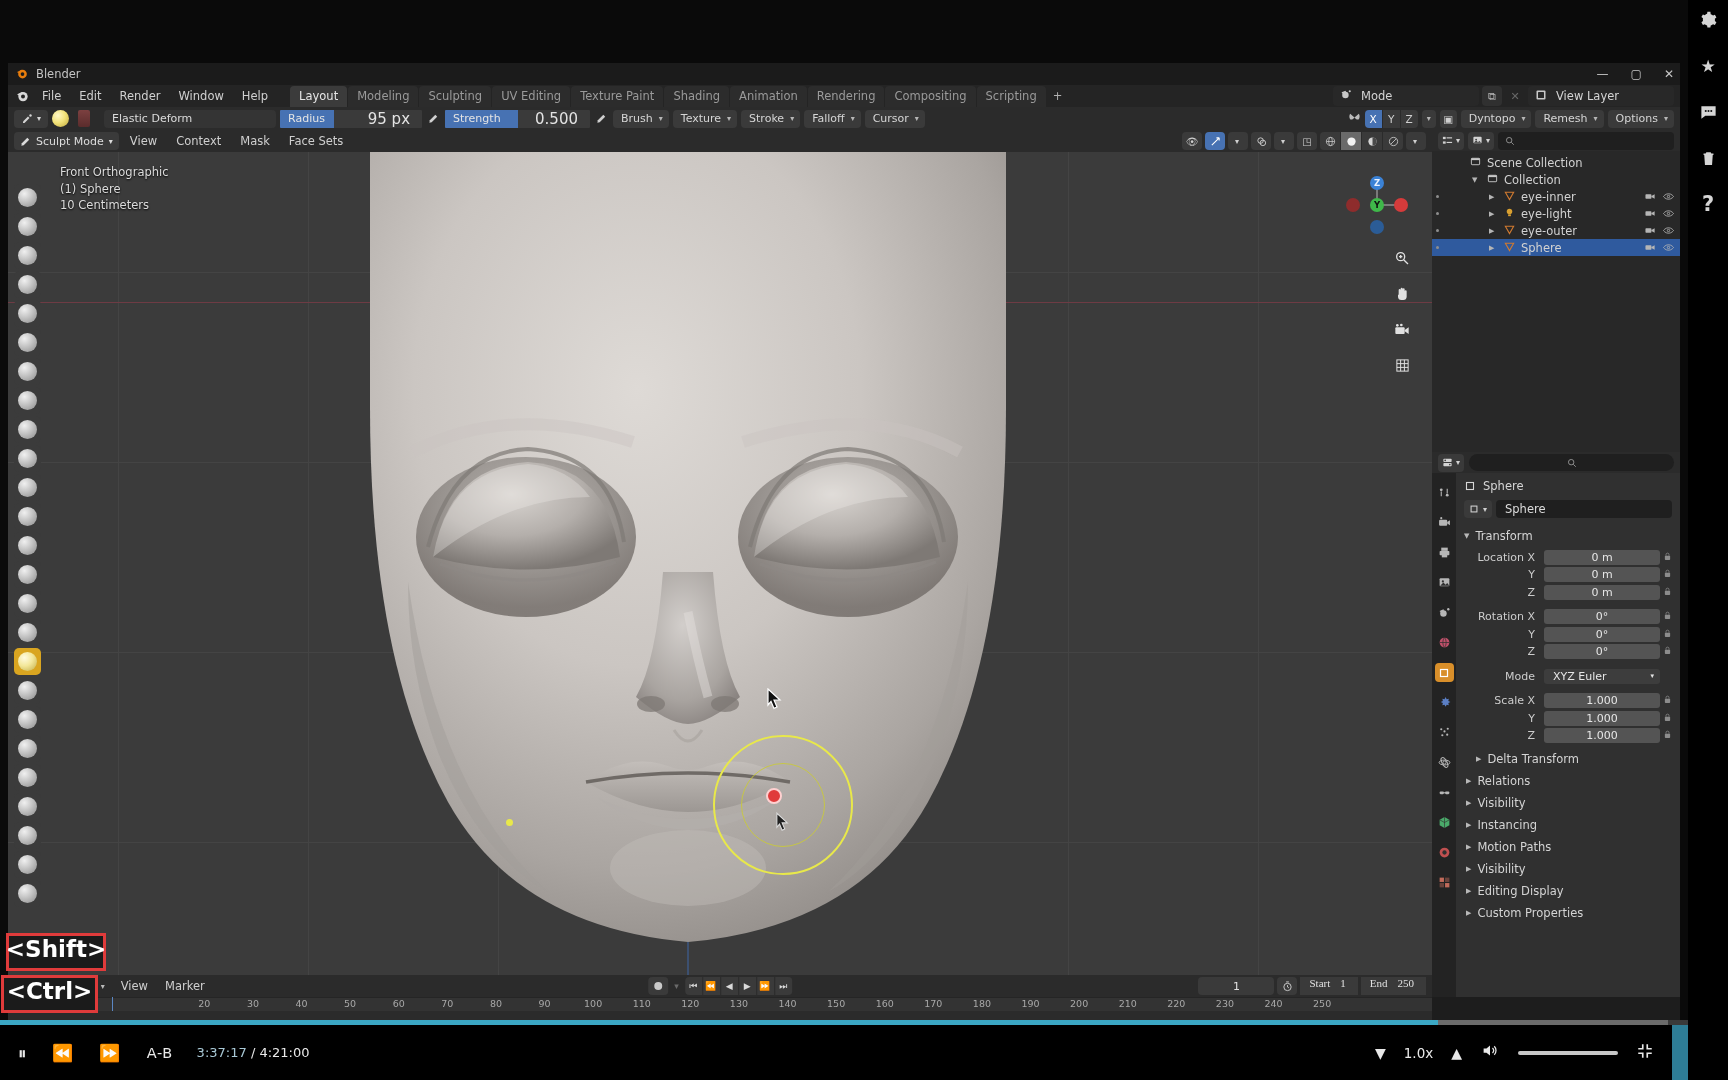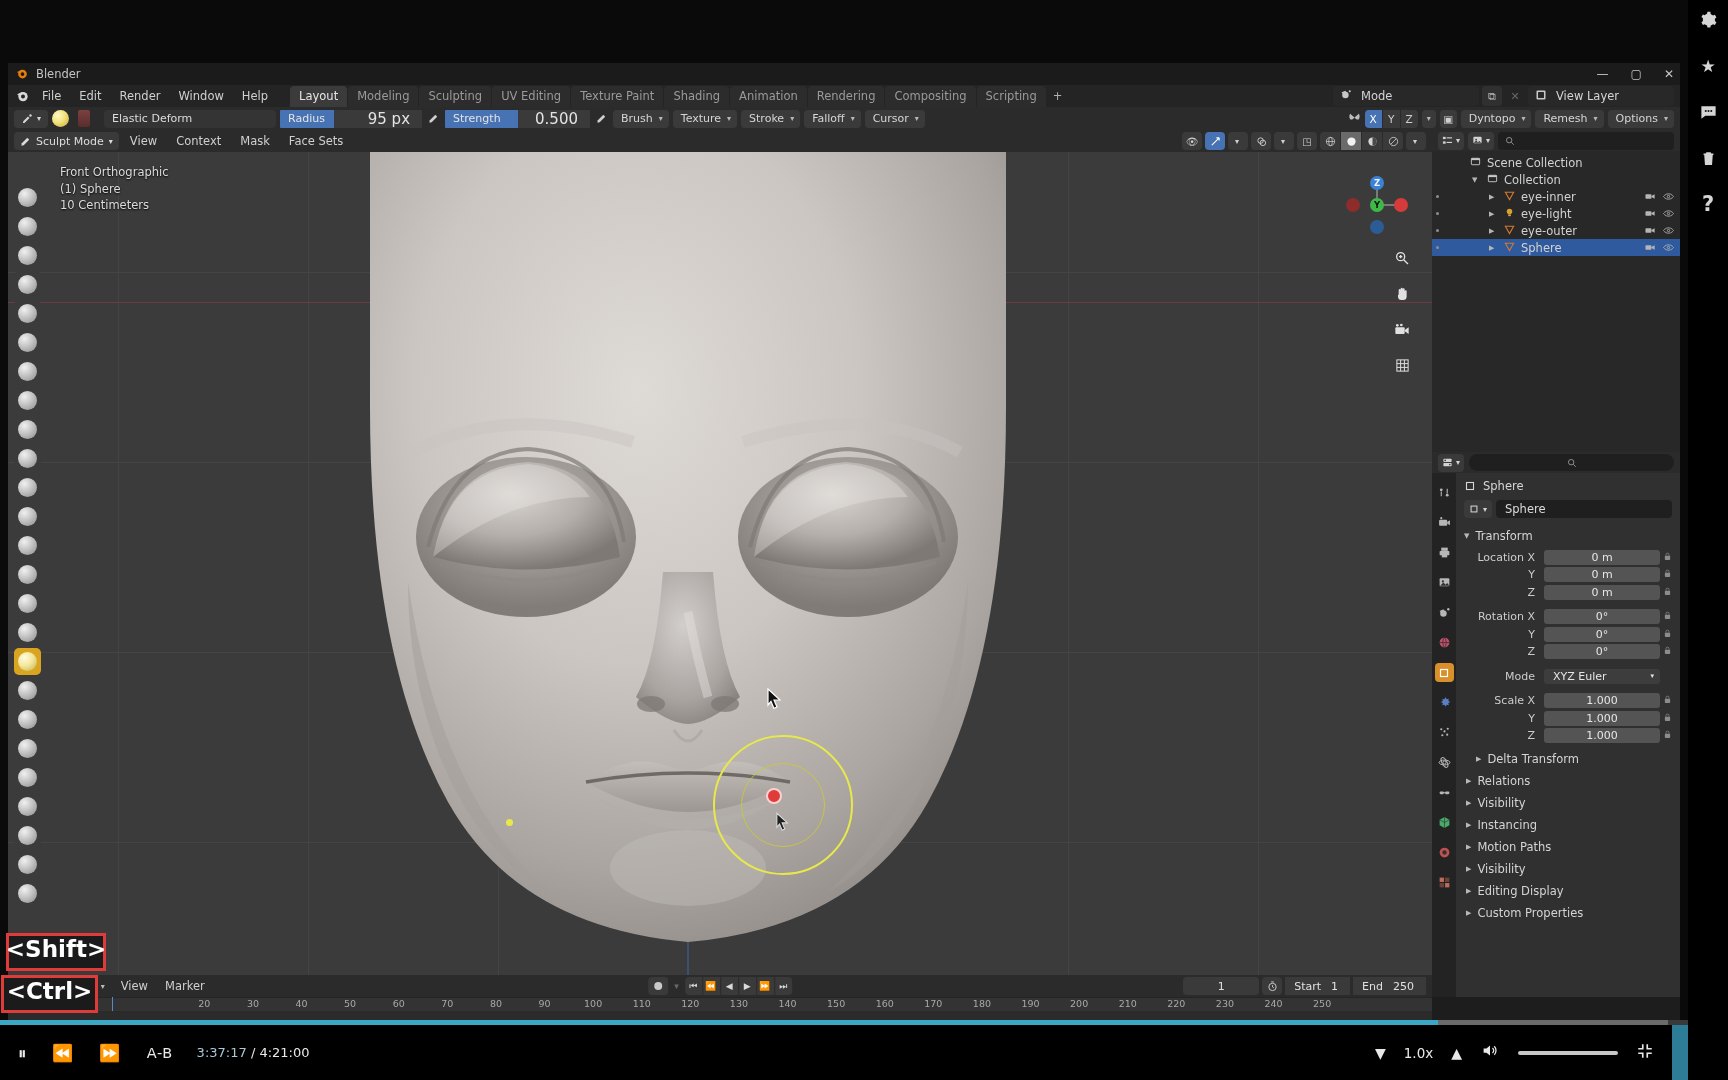--- a/index.html
+++ b/index.html
@@ -124,22 +124,22 @@
     align-items:center; justify-content:center; }
   .recdot { width:8px; height:8px; border-radius:50%; background:#c9c9c9; }
   .pgrp { display:flex; gap:1px; }
   .pgrp .pb { width:17px; height:18px; background:#3a3a3a; display:flex; align-items:center;
     justify-content:center; color:#dadada; font-size:9px; }
   .pgrp .pb:first-child { border-radius:4px 0 0 4px; }
   .pgrp .pb:last-child { border-radius:0 4px 4px 0; }
   .tl-right { position:absolute; right:6px; top:2px; display:flex; align-items:center; gap:3px; }
   .ffield { height:18px; background:#3a3a3a; border-radius:4px; color:#e0e0e0; font-size:11px;
     display:flex; align-items:center; justify-content:center; min-width:52px; }
-  .serange { height:18px; background:#3a3a3a; border-radius:0; display:flex; align-items:center;
-    font-size:11px; color:#e0e0e0; }
+  .serange { height:18px; background:#3a3a3a; border-radius:0; display:flex; align-items:flex-start;
+    font-size:11px; color:#e0e0e0;font-family:Liberation Serif, serif; }
   .serange .k { padding:0 5px 0 9px; } .serange .v { padding:0 12px 0 5px; }
   .tl-ruler { position:absolute; left:0; top:22px; right:0; height:14px; background:#333;
     border-top:1px solid #252525; }
   .tick { position:absolute; top:0; color:#a8a8a8; font-size:9.5px; transform:translateX(-50%); }
   .tl-body { position:absolute; left:0; top:36px; right:0; height:9px; background:#2b2b2b; }
   .phead { position:absolute; top:22px; width:1px; height:23px; background:#5b87c4; }
 
   
   .status { position:absolute; left:0; bottom:0; width:1424px; height:22px; background:#232323;
     display:flex; align-items:center; gap:24px; padding:0 16px; }

